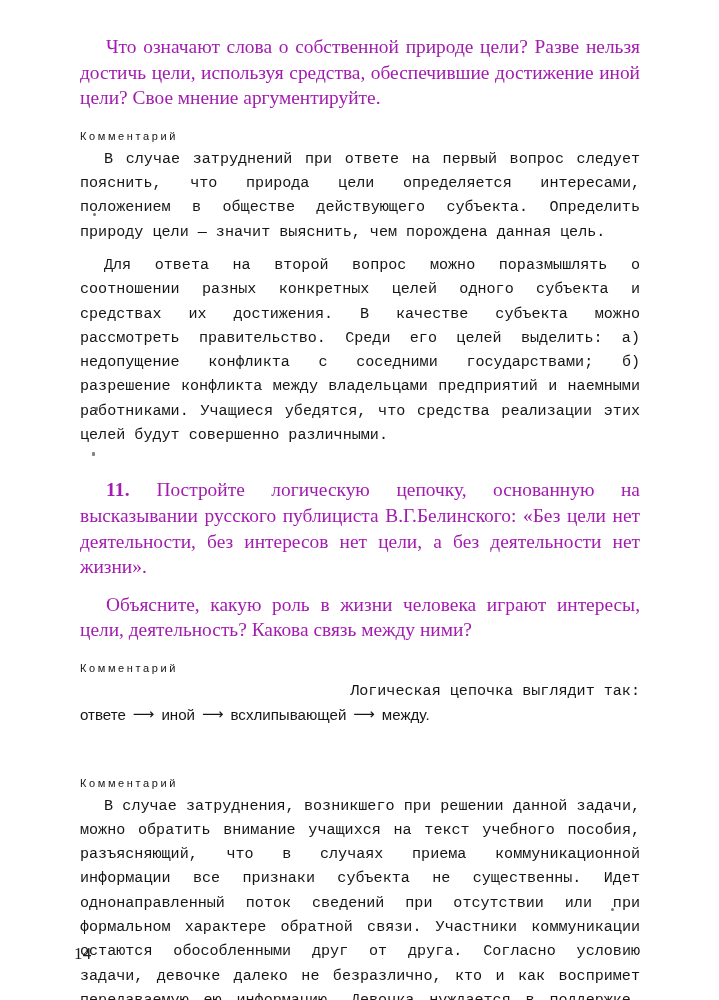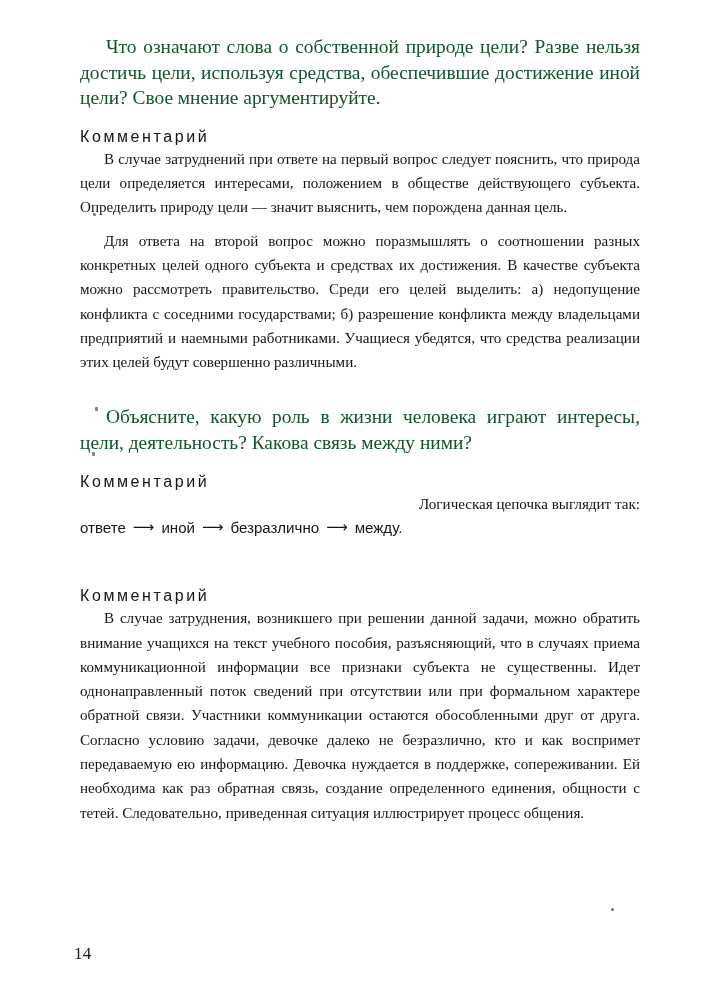--- a/index.html
+++ b/index.html
@@ -23,47 +23,47 @@
     left: 80px;
     top: 34px;
     width: 560px;
   }
 
   
   .task {
     font-family: "Liberation Serif", "DejaVu Serif", serif;
     font-size: 19.4px;
     line-height: 25.6px;
-    color: #14532d;
+    color: #a21caf;
     text-align: justify;
     text-justify: inter-word;
     hyphens: manual;
     margin: 0;
   }
-  .task + .task { margin-top: 0; }
+  .task + .task { margin-top: 12px; }
 
   .task-indent { text-indent: 26px; }
 
   .task-num {
     font-weight: bold;
     letter-spacing: 0.2px;
   }
 
   
   .commentary-head {
     font-family: "Liberation Sans", "DejaVu Sans", sans-serif;
-    font-size: 16px;
+    font-size: 11px;
     line-height: 21px;
     letter-spacing: 2.6px;
     color: #141414;
     margin: 0;
   }
 
   .commentary-body {
-    font-family: Liberation Serif, serif;
+    font-family: Liberation Mono, monospace;
     font-size: 15.1px;
     line-height: 24.3px;
     color: #151515;
     text-align: justify;
     text-justify: inter-word;
     margin: 0;
   }
   .commentary-body.indent { text-indent: 24px; }
   .commentary-body.plain { text-align: right; }
 
@@ -126,30 +126,31 @@
     <p class="commentary-head">Комментарий</p>
 
     <p class="commentary-body indent">В случае затруднений при ответе на первый вопрос следует пояснить, что природа цели определяется интересами, положением в обществе действующего субъекта. Определить природу цели — значит выяснить, чем порождена данная цель.</p>
 
     <div class="gap-sm"></div>
 
     <p class="commentary-body indent">Для ответа на второй вопрос можно поразмышлять о соотношении разных конкретных целей одного субъекта и средствах их достижения. В качестве субъекта можно рассмотреть правительство. Среди его целей выделить: а) недопущение конфликта с соседними государствами; б) разрешение конфликта между владельцами предприятий и наемными работниками. Учащиеся убедятся, что средства реализации этих целей будут совершенно различными.</p>
 
     <div class="gap-xl"></div>
 
+    <p class="task task-indent"><span class="task-num">11.</span> <span>Постройте логическую цепочку, основанную на высказывании русского публициста В.Г.Белинского: «Без цели нет деятельности, без интересов нет цели, а без деятельности нет жизни».</span></p>
 
     <p class="task task-indent">Объясните, какую роль в жизни человека играют интересы, цели, деятельность? Какова связь между ними?</p>
 
     <div class="gap-md"></div>
 
     <p class="commentary-head">Комментарий</p>
 
     <p class="commentary-body plain">Логическая цепочка выглядит так:</p>
 
-    <p class="chain"><span>ответе</span><span class="arrow">⟶</span><span>иной</span><span class="arrow">⟶</span><span>безразлично</span><span class="arrow">⟶</span><span>между.</span></p>
+    <p class="chain"><span>ответе</span><span class="arrow">⟶</span><span>иной</span><span class="arrow">⟶</span><span>всхлипывающей</span><span class="arrow">⟶</span><span>между.</span></p>
 
     <div class="gap-xl"></div>
 
 
 
     <div class="gap-md"></div>
 
     <p class="commentary-head">Комментарий</p>
 
     <p class="commentary-body indent">В случае затруднения, возникшего при решении данной задачи, можно обратить внимание учащихся на текст учебного пособия, разъясняющий, что в случаях приема коммуникационной информации все признаки субъекта не существенны. Идет однонаправленный поток сведений при отсутствии или при формальном характере обратной связи. Участники коммуникации остаются обособленными друг от друга. Согласно условию задачи, девочке далеко не безразлично, кто и как воспримет передаваемую ею информацию. Девочка нуждается в поддержке, сопереживании. Ей необходима как раз обратная связь, создание определенного единения, общности с тетей. Следовательно, приведенная ситуация иллюстрирует процесс общения.</p>

